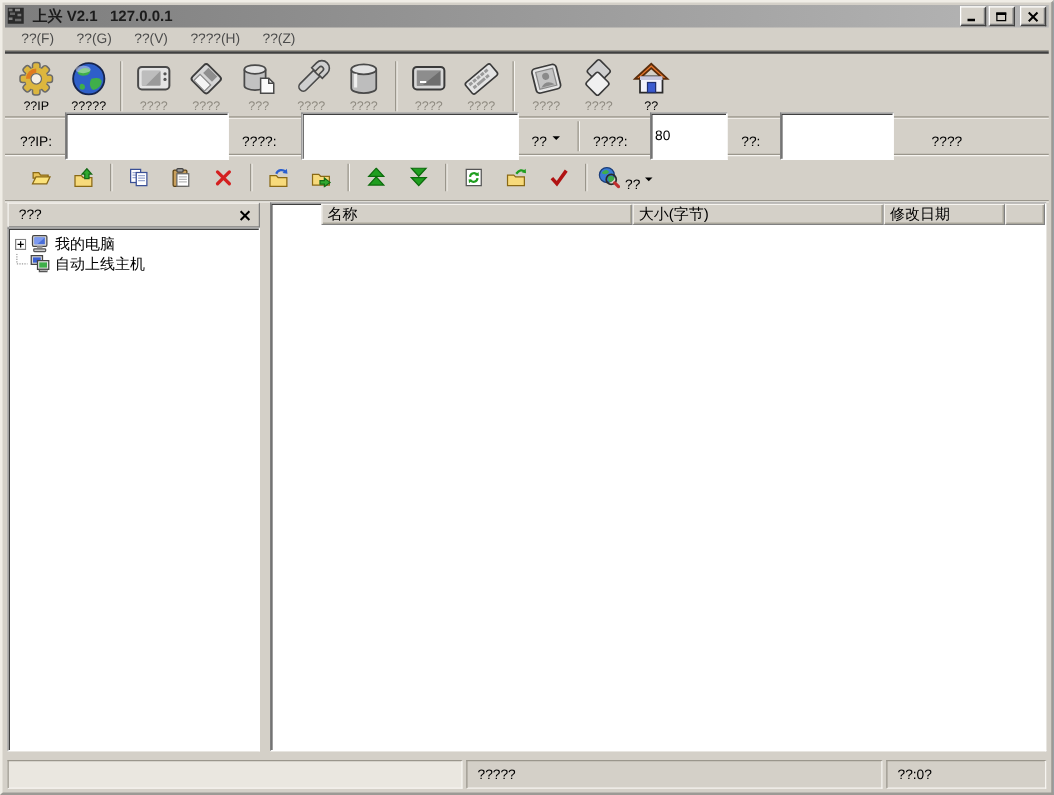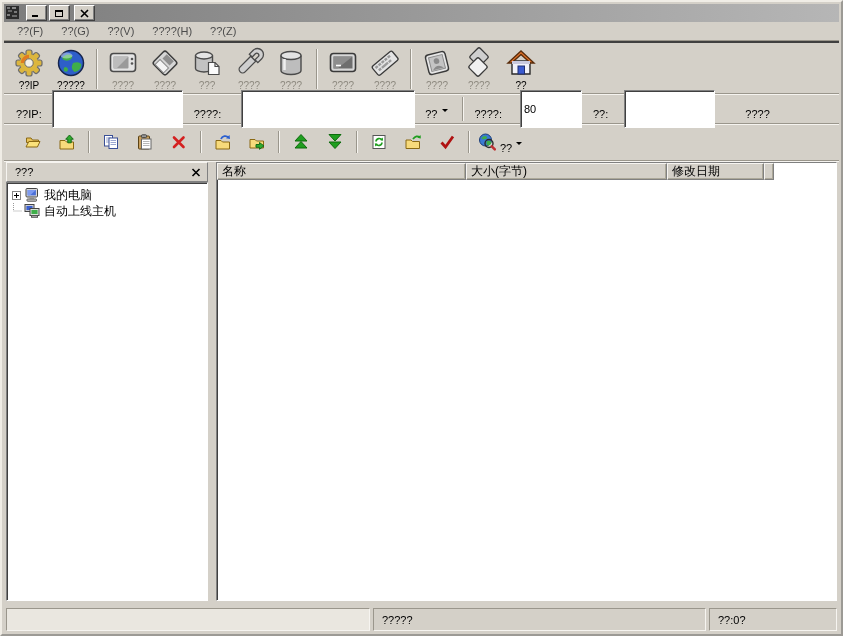--- a/index.html
+++ b/index.html
@@ -110,24 +110,25 @@
     box-shadow:inset 1px 1px 0 #404040;
     padding:4px 2px;overflow:hidden;
   }
   .tree-row{display:flex;align-items:center;height:16px;font-size:12px;color:#000;white-space:nowrap;}
   .tree-row .glyph{flex:0 0 auto;display:flex;align-items:center;justify-content:center;}
   .tree-label{margin-left:3px;}
 
   .splitter{width:8px;flex:0 0 8px;}
 
   .list-panel{
-    flex:1;background:#fff;display:flex;flex-direction:row;
+    flex:1;background:#fff;display:flex;flex-direction:column;
     border:1px solid;border-color:#808080 #fff #fff #808080;
     box-shadow:inset 1px 1px 0 #404040;
     min-width:0;
+    padding-left:40px;
   }
   .list-header{display:flex;height:17px;flex:0 0 17px;background:#d4d0c8;}
   .col{
     border:1px solid;border-color:#f6f4f0 #808080 #808080 #f6f4f0;
     box-shadow:inset -1px -1px 0 #aca899;
     font-size:12px;display:flex;align-items:center;padding:0 4px;
     white-space:nowrap;overflow:hidden;
   }
   .col.c0{width:249px;flex:0 0 249px;}
   .col.c1{width:201px;flex:0 0 201px;}
@@ -158,20 +159,21 @@
       <svg width="15" height="14" viewBox="0 0 15 14">
         <rect x="0" y="0" width="13" height="13" fill="#2b2b2b"></rect>
         <rect x="1" y="1" width="3" height="2" fill="#777"></rect>
           <rect x="6" y="1" width="4" height="2" fill="#888"></rect>
         <rect x="2" y="4" width="4" height="2" fill="#666"></rect>
           <rect x="8" y="5" width="3" height="2" fill="#7a7a7a"></rect>
         <rect x="1" y="8" width="3" height="2" fill="#808080"></rect>
           <rect x="6" y="9" width="5" height="2" fill="#6a6a6a"></rect>
       </svg>
     </span>
+    <span class="title-text">上兴 V2.1   127.0.0.1</span>
     <span class="win-btns">
       <span class="win-btn">
         <svg width="11" height="9">
             <rect x="1" y="6" width="6" height="2" fill="#000"></rect>
           </svg>
       </span>
       <span class="win-btn">
         <svg width="11" height="9">
             <rect x="1.5" y="1.5" width="7" height="6" fill="none" stroke="#000"></rect>
             <rect x="1" y="1" width="8" height="2" fill="#000"></rect>

